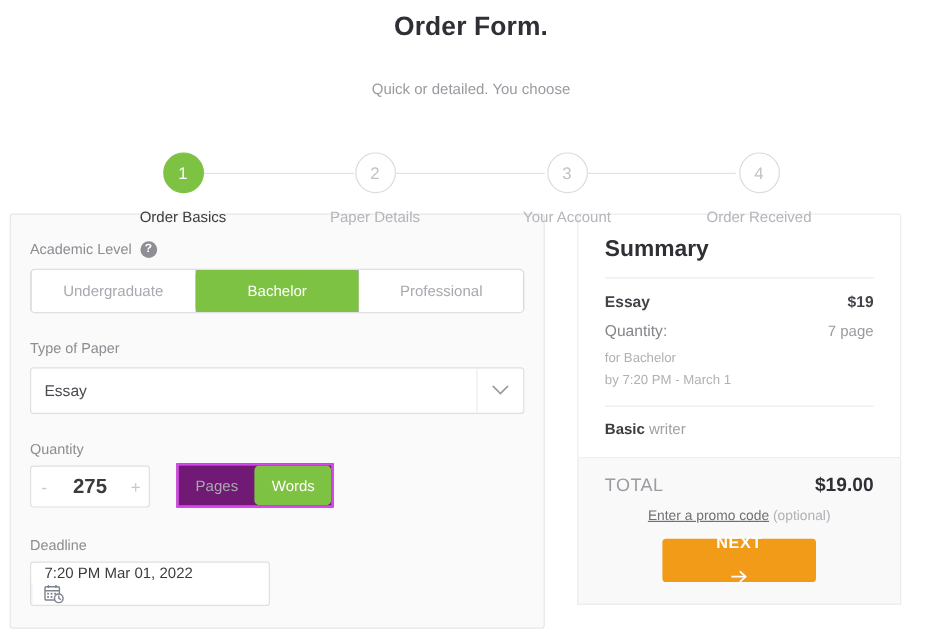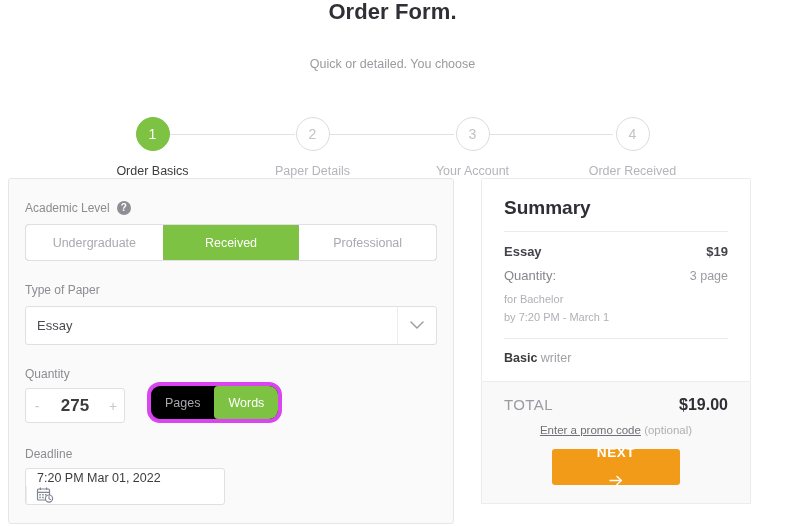--- a/index.html
+++ b/index.html
@@ -12,21 +12,21 @@
     background: #ffffff;
     font-family: "Liberation Sans", sans-serif;
     color: #3c3c3c;
     overflow: hidden;
     position: relative;
   }
 
   
   .page-header {
     text-align: center;
-    padding-top: 0;
+    padding-top: 10px;
   }
   .page-title {
     font-size: 22px;
     font-weight: bold;
     color: #2f2f35;
     letter-spacing: 0.1px;
     margin: 0;
     line-height: 24px;
   }
   .page-subtitle {
@@ -218,23 +218,23 @@
   .stepper-val {
     flex: 1;
     text-align: center;
     font-size: 17px;
     color: #3c3c3c;
     font-weight: bold;
   }
   .unit-toggle {
     display: flex;
     margin-left: 22px;
-    border: 4px solid #d946ef;
-    border-radius: 13px;
-    background: #000000;
+    border: 2px solid #d946ef;
+    border-radius: 0;
+    background: #701a75;
     height: 33px;
     overflow: hidden;
   }
   .unit-toggle .seg {
     display: flex;
     align-items: center;
     justify-content: center;
     padding: 0 14px;
     font-size: 12.5px;
     color: #a9a9af;
@@ -464,21 +464,21 @@
 <div class="content">
 
   <div class="form-card">
 
     <div class="field-label">
       <span>Academic Level</span>
       <span class="help-icon">?</span>
     </div>
     <div class="segmented">
       <div class="seg">Undergraduate</div>
-      <div class="seg selected">Received</div>
+      <div class="seg selected">Bachelor</div>
       <div class="seg">Professional</div>
     </div>
 
     <div class="field-label" style="margin-top:22px;">Type of Paper</div>
     <div class="select-wrap">
       <div class="select-value">Essay</div>
       <div class="select-arrow">
         <svg width="14" height="9" viewBox="0 0 14 9" aria-hidden="true">
           <path d="M1 1 L7 7 L13 1" fill="none" stroke="#9a9aa0" stroke-width="1.4" stroke-linecap="round"></path>
         </svg>
@@ -531,21 +531,21 @@
       <h2 class="summary-title">Summary</h2>
       <div class="summary-divider"></div>
 
       <div class="sum-row">
         <span class="k">Essay</span>
         <span class="v">$19</span>
       </div>
 
       <div class="sum-row light">
         <span class="k">Quantity:</span>
-        <span class="v">3 page</span>
+        <span class="v">7 page</span>
       </div>
 
       <div class="sum-meta">for Bachelor</div>
       <div class="sum-meta">by 7:20 PM - March 1</div>
 
       <div class="summary-divider" style="margin:14px 0 12px 0;"></div>
 
       <div class="writer-row">
         <b>Basic</b>
         <span>writer</span>

